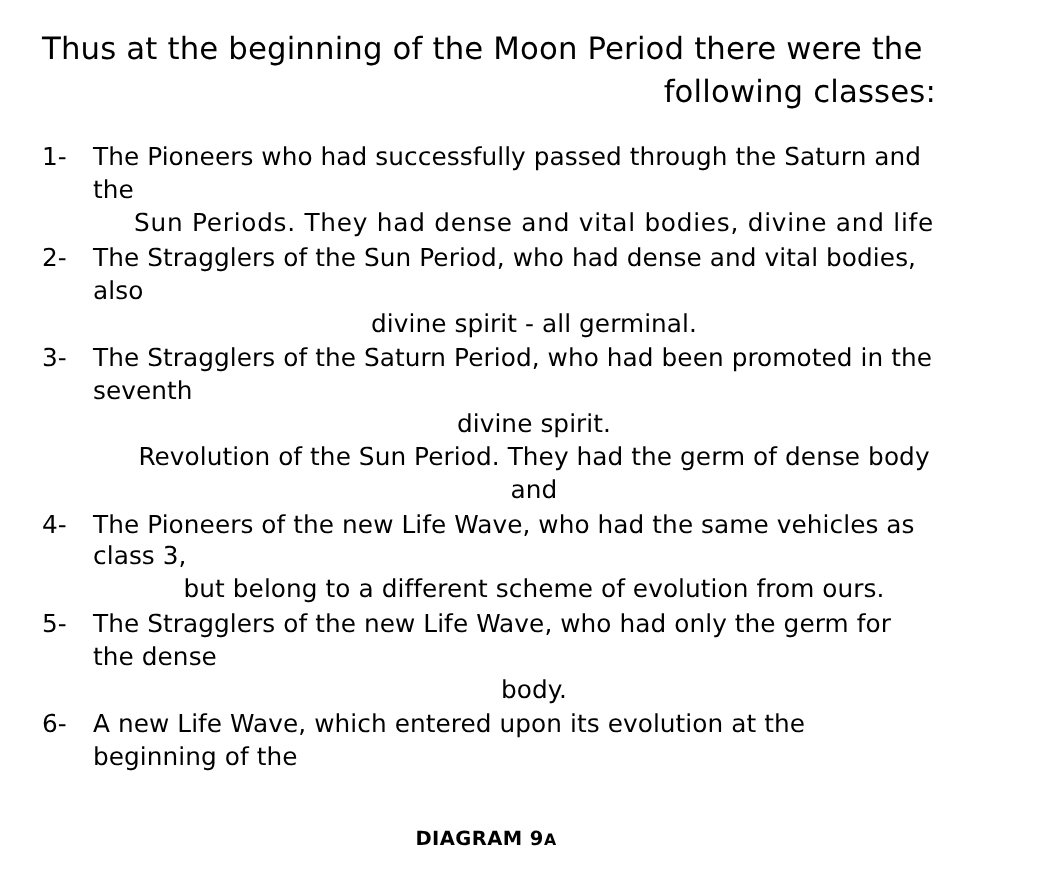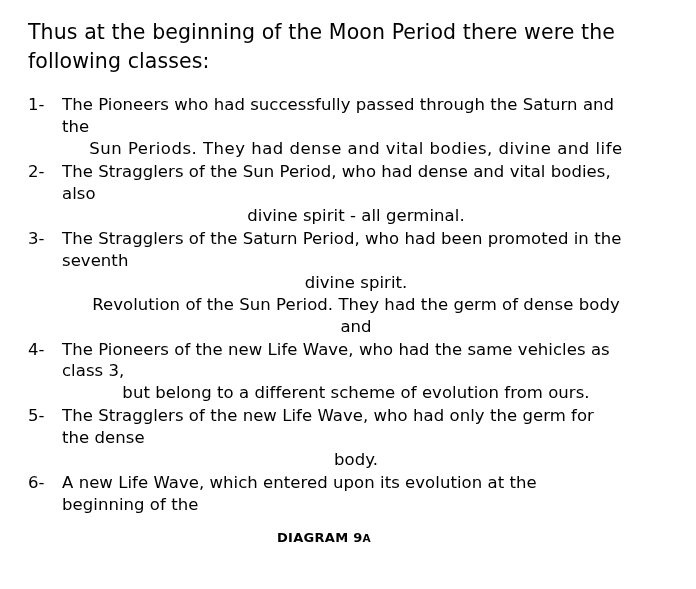--- a/index.html
+++ b/index.html
@@ -23,20 +23,21 @@
   }
   .intro {
     font-size: 20.5px;
     line-height: 1.42;
     letter-spacing: 0.1px;
     margin: 0 0 18px 0;
     font-weight: normal;
   }
   .intro .line2 {
     display: block;
+    text-align: right;
   }
   .class-list {
     margin: 0;
     padding: 0;
     list-style: none;
   }
   .class-item {
     position: relative;
     font-size: 16.5px;
     line-height: 1.33;
@@ -57,21 +58,21 @@
   .class-text .cont {
     display: block;
     padding-left: 26px;
     text-align: center;
   }
   .item-1 .class-text .cont { letter-spacing: 0.5px; }
   .caption {
     position: absolute;
     left: 0;
     right: 0;
-    top: 530px;
+    top: 552px;
     text-align: center;
     font-size: 12px;
     font-weight: bold;
     letter-spacing: 0.3px;
   }
   .caption .big { font-size: 13px; }
   .caption .small { font-size: 10.5px; }
 </style>
 </head>
 <body>

